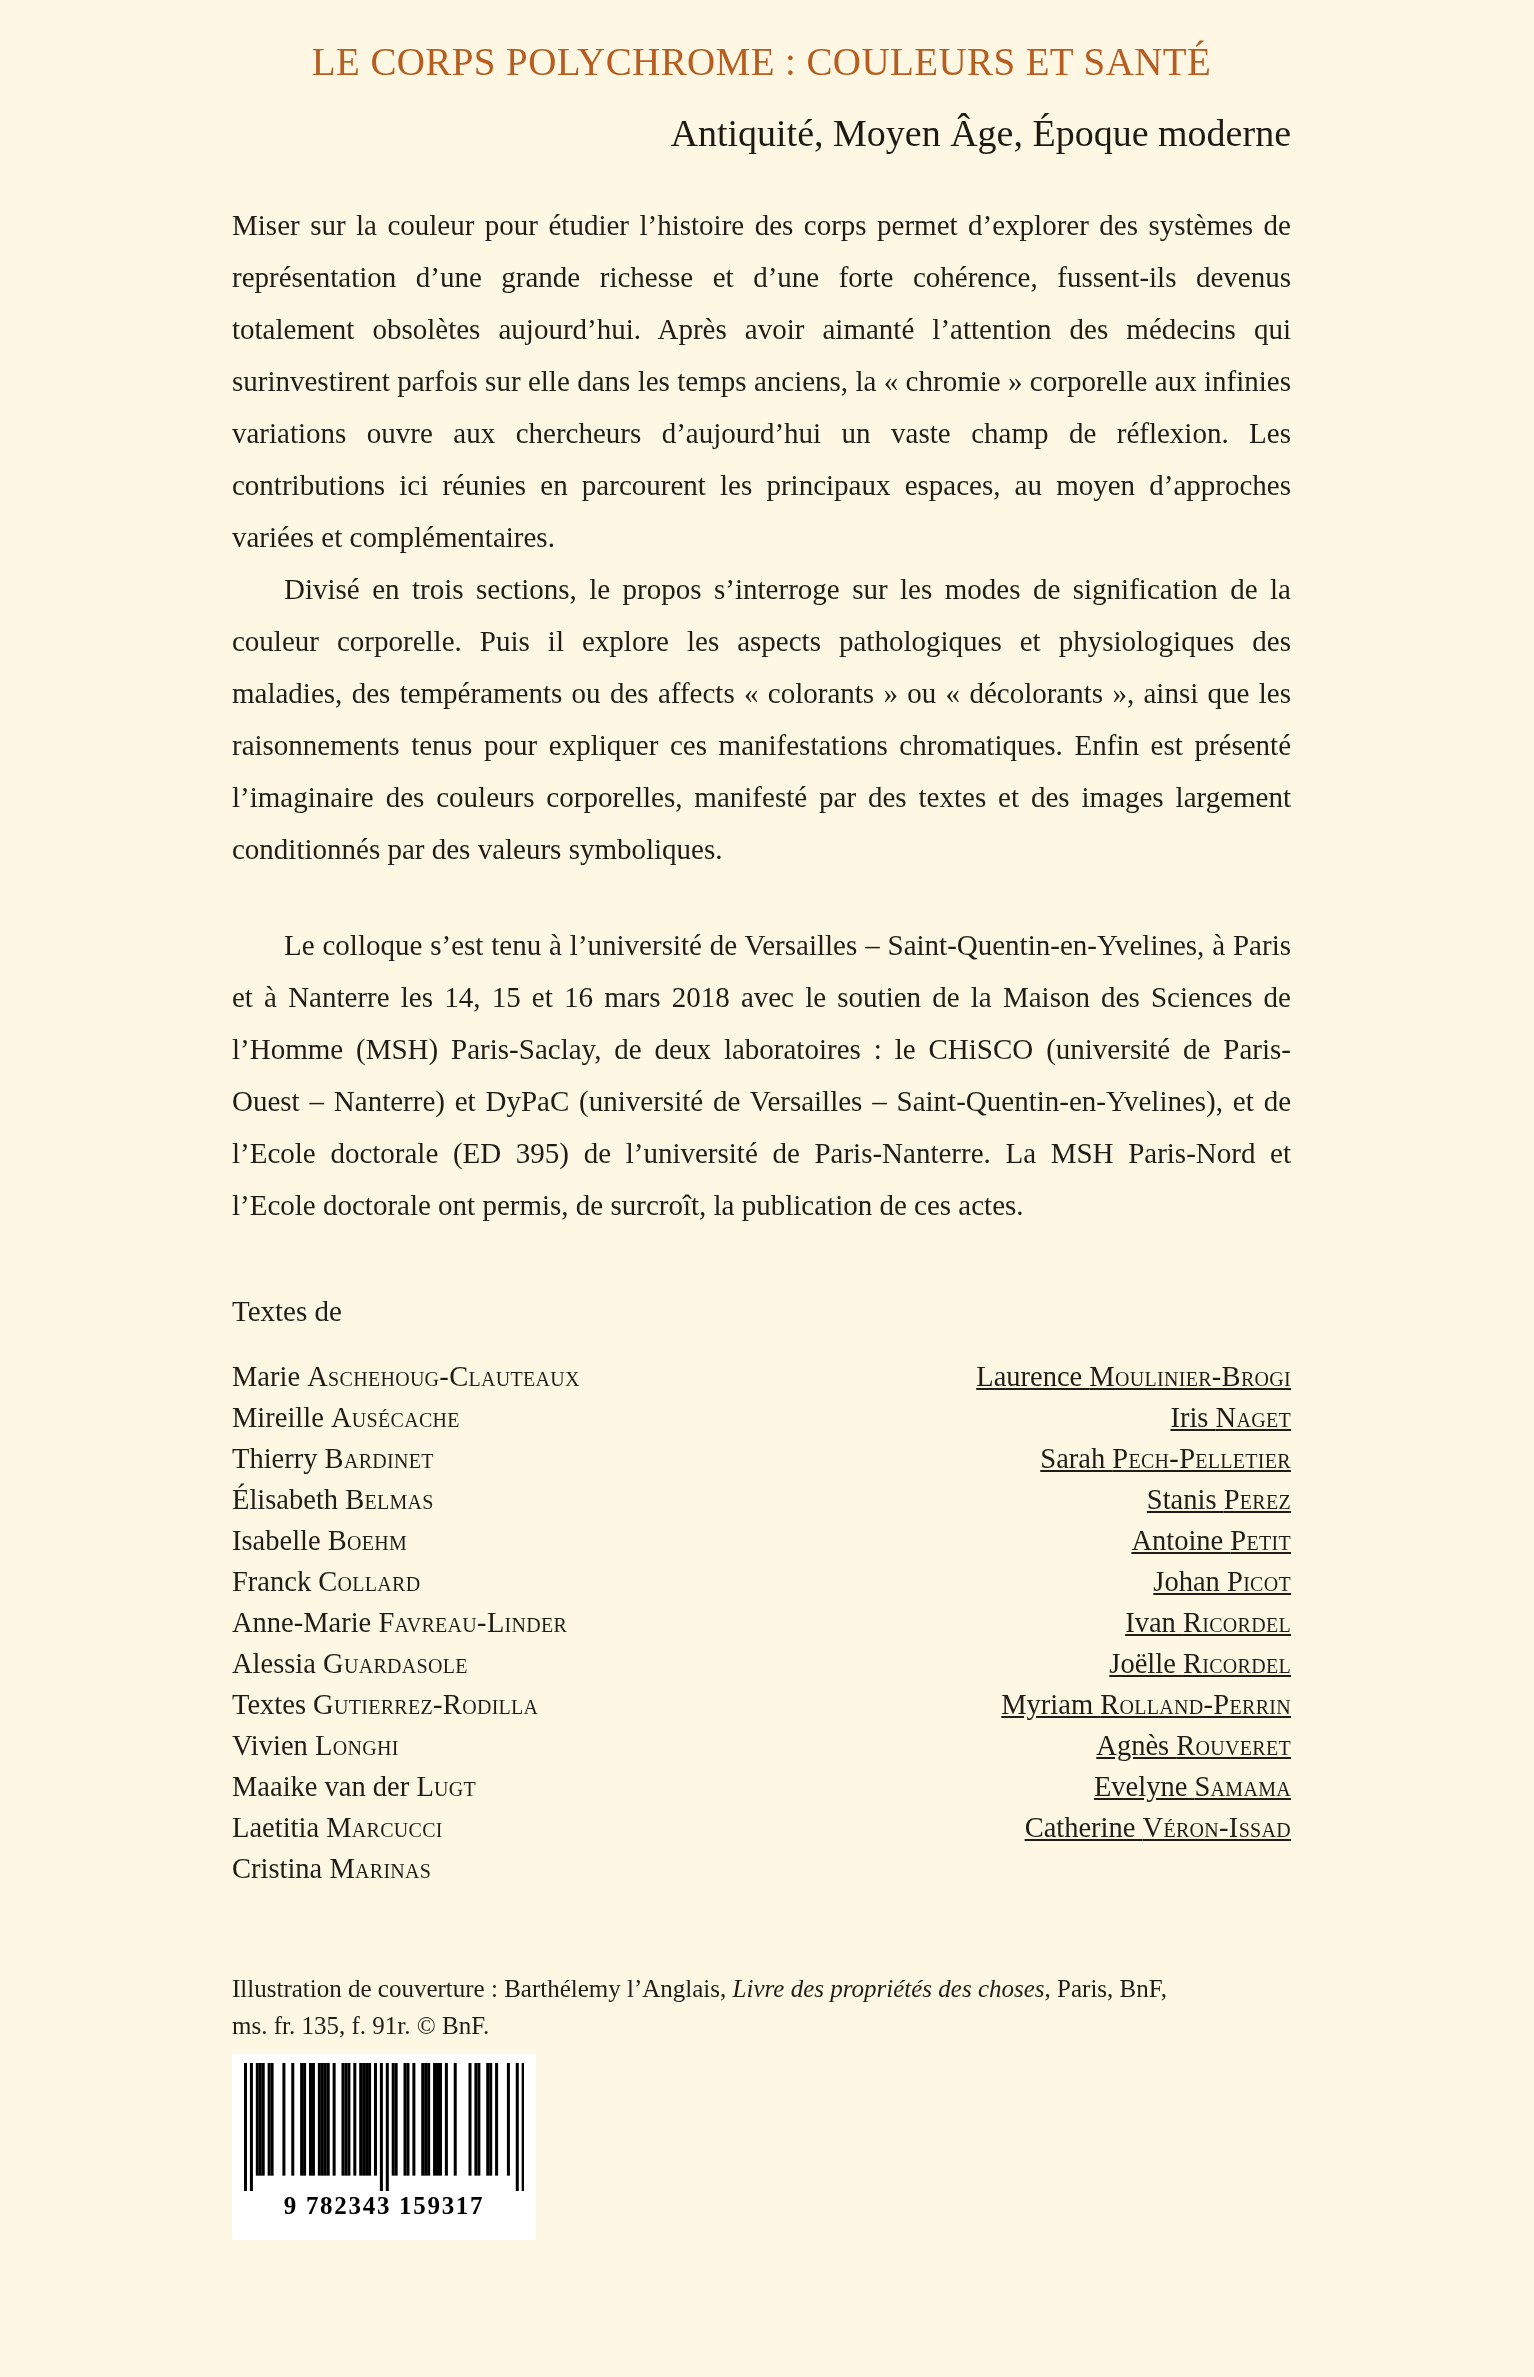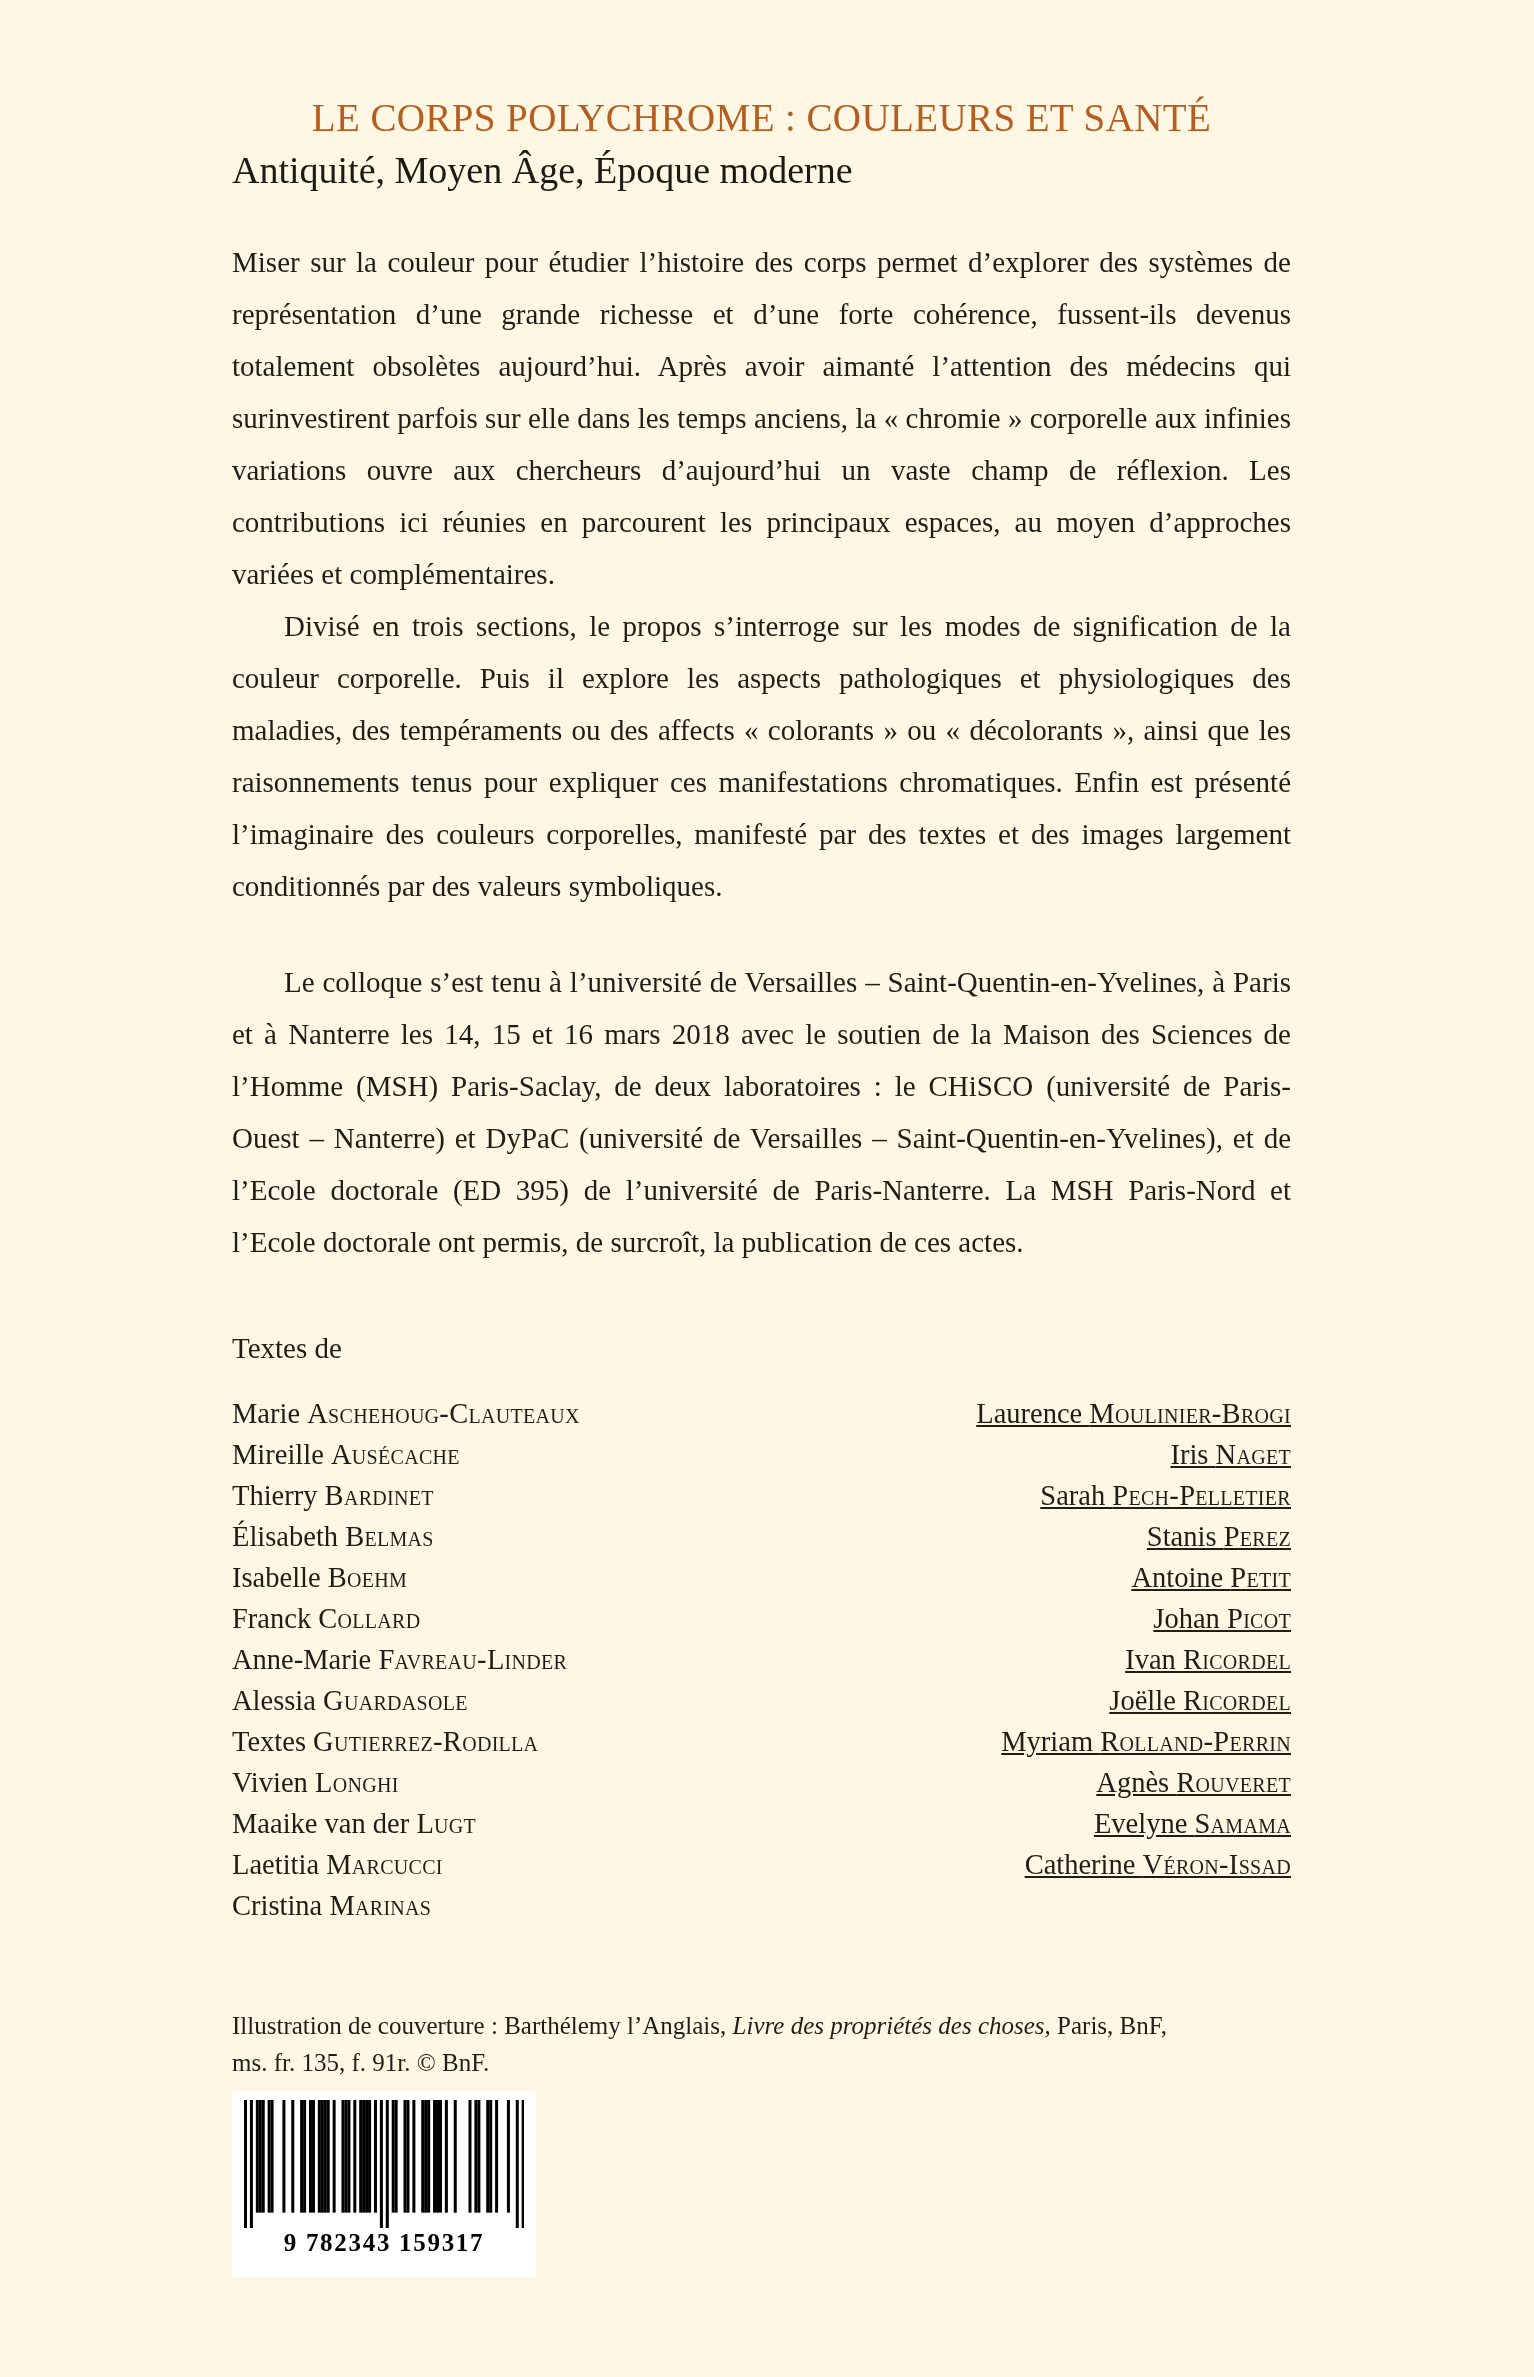--- a/index.html
+++ b/index.html
@@ -10,31 +10,31 @@
     font-family:"Liberation Serif","DejaVu Serif",serif;
     color:#211d16;
     overflow:hidden;
   }
   .content {
     position:absolute;
     left:232px; top:0;
     width:1059px;
   }
   .title {
-    margin-top:96px;
+    margin-top:40px;
     text-align:center;
     font-size:39px;
     line-height:1.15;
     letter-spacing:0.4px;
     color:#b65d1f;
     white-space:nowrap;
   }
   .subtitle {
-    margin-top:7px;
-    text-align:left;
+    margin-top:26px;
+    text-align:right;
     font-size:38px;
     color:#1d1a14;
   }
   .para {
     font-size:29px;
     line-height:52px;
     text-align:justify;
     margin:0;
   }
   .para.first { margin-top:44px; }

